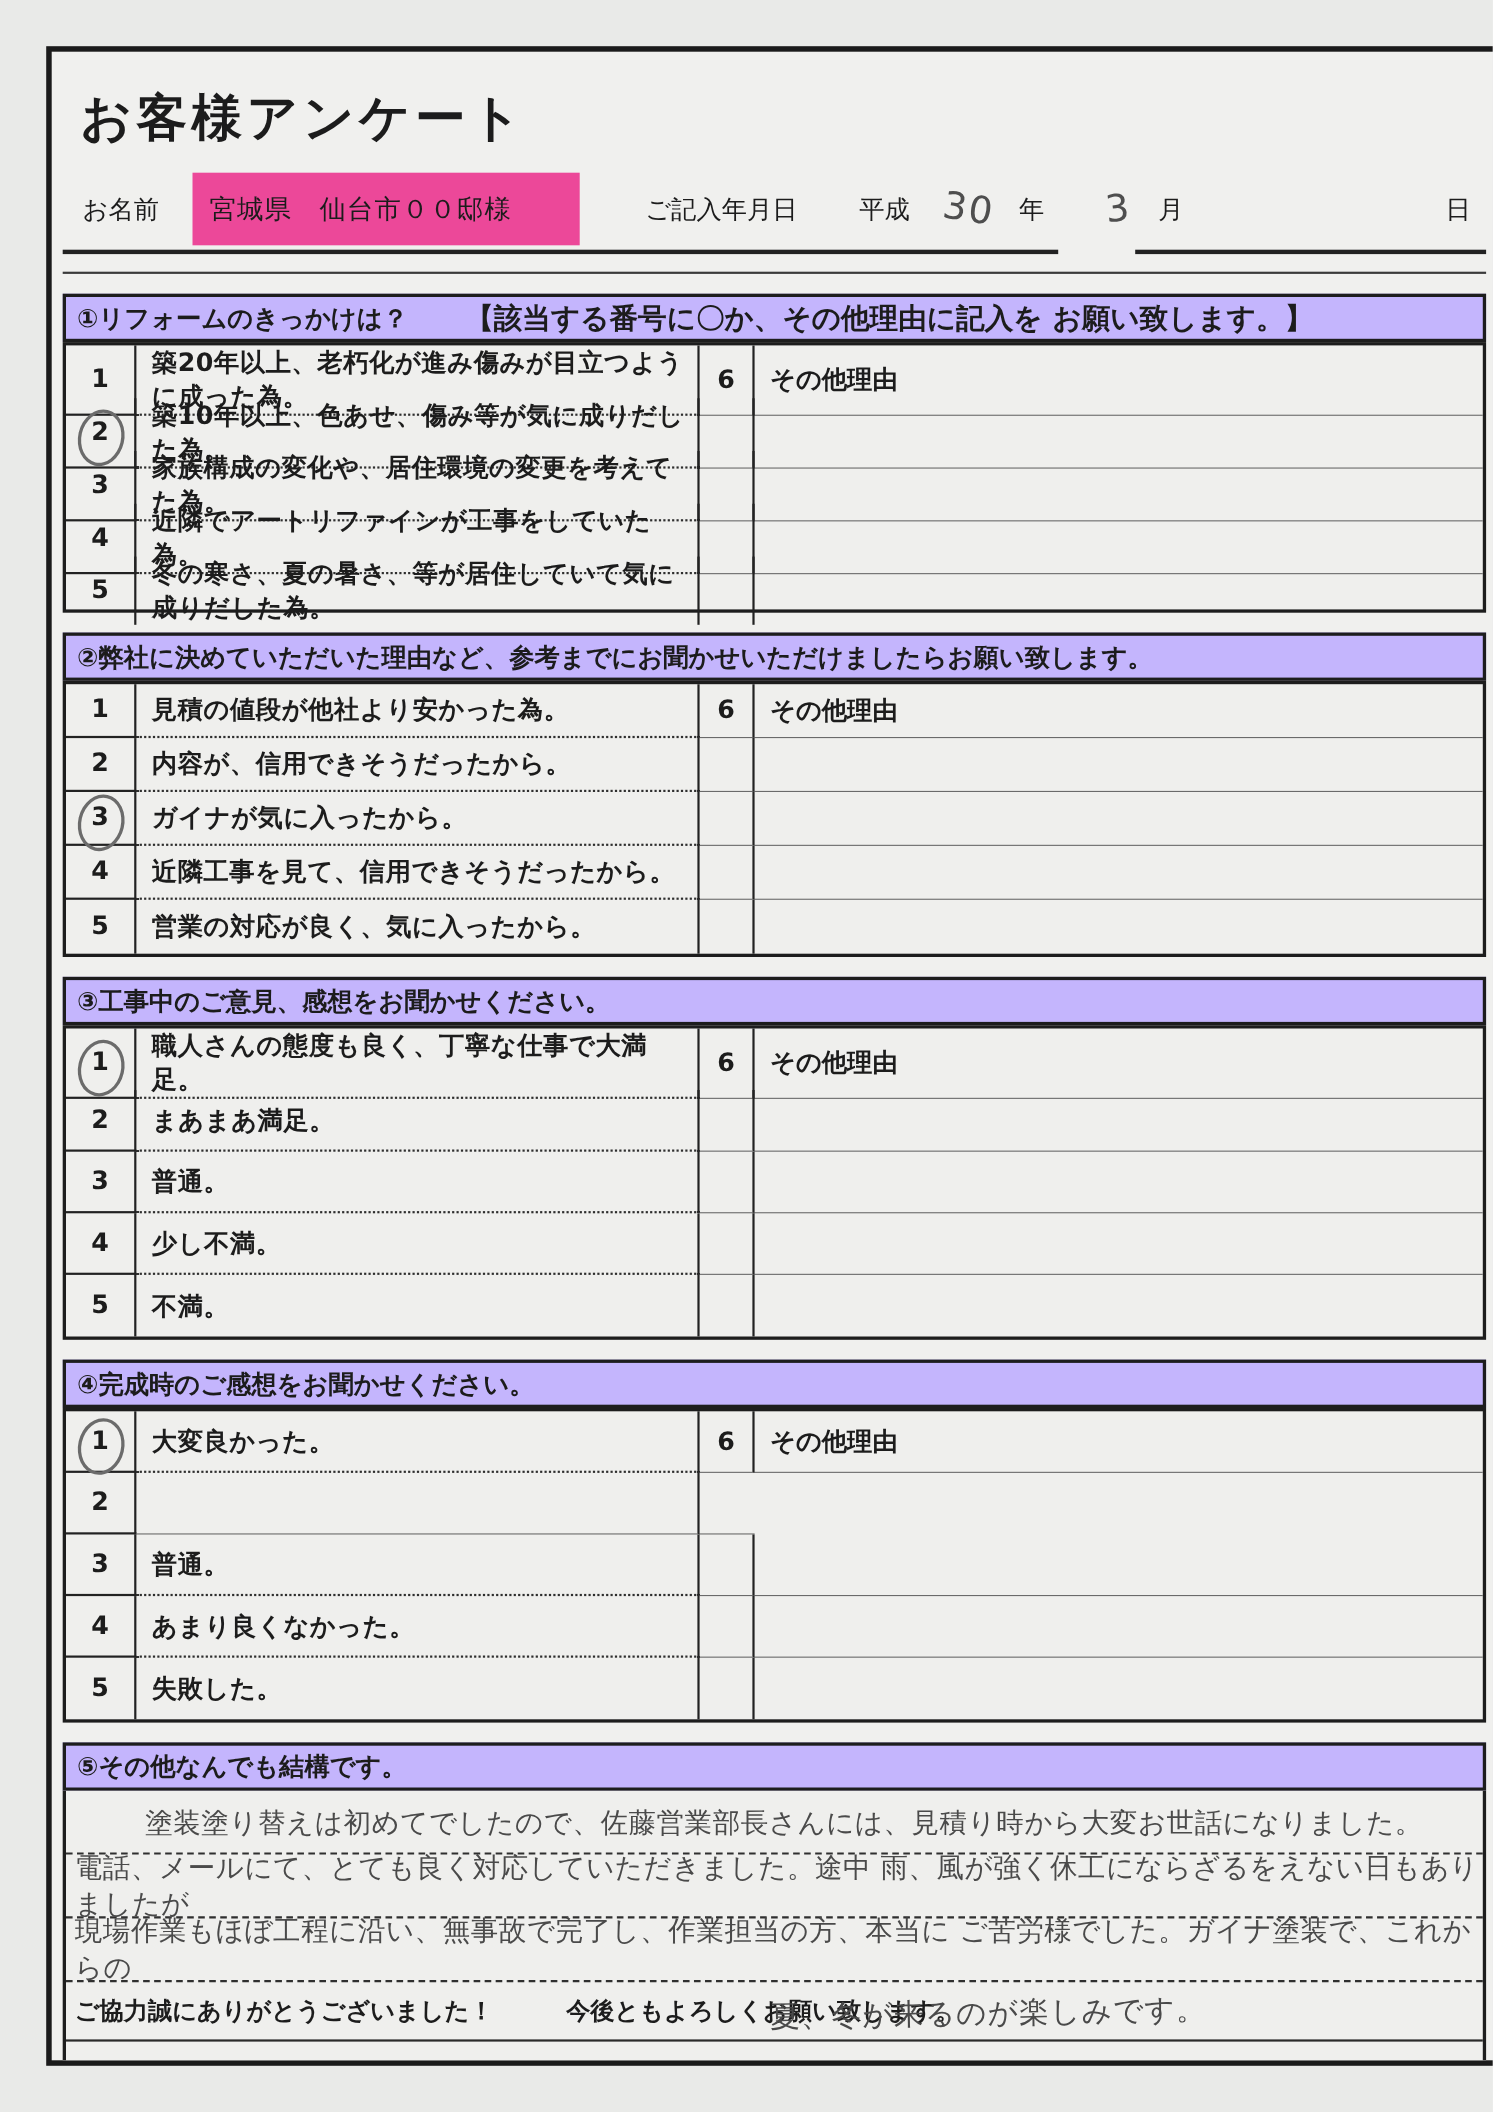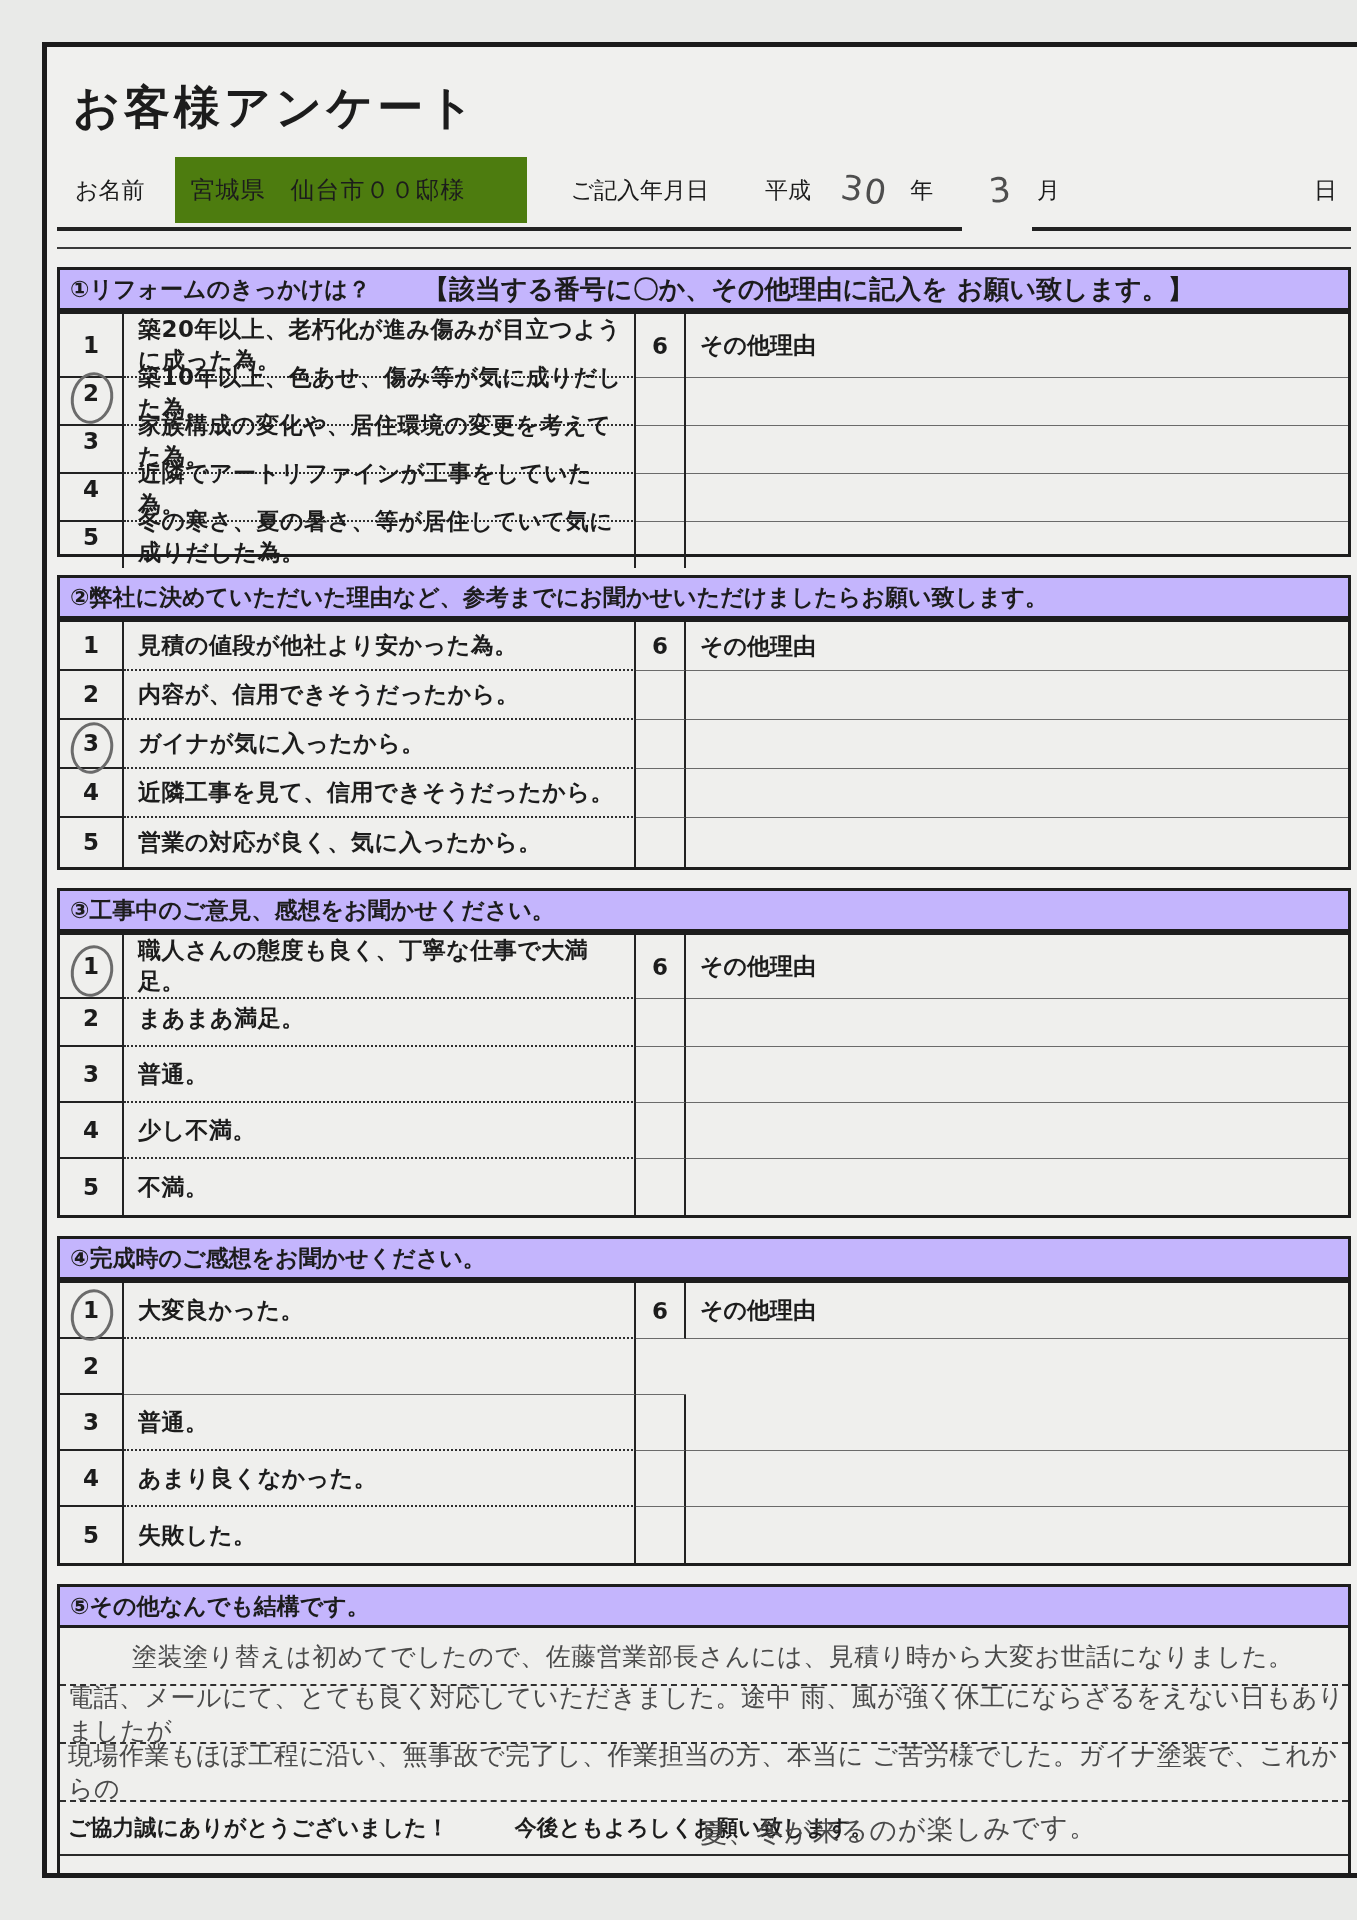--- a/index.html
+++ b/index.html
@@ -18,24 +18,24 @@
   .title{
     font-family:"DejaVu Serif","Liberation Serif",serif;
     font-size:46px;font-weight:bold;letter-spacing:4px;
     margin:30px 0 10px 16px;
   }
   
   .name-row{display:flex;align-items:center;height:66px;margin-top:18px}
   .lbl{font-weight:normal;font-size:23px;white-space:nowrap}
   .name-label{margin-left:18px}
   .name-box{
-    background:#4d7c0f;width:352px;height:66px;margin-left:30px;
+    background:#ec4899;width:352px;height:66px;margin-left:30px;
     display:flex;align-items:center;padding-left:16px;font-size:24px;letter-spacing:1px;
   }
-  .date-label{margin-left:44px}
+  .date-label{margin-left:60px}
   .era{margin-left:56px}
   .hw{color:#4e4e4e}
   .hw-year{font-size:34px;margin-left:30px;transform:rotate(9deg);letter-spacing:2px}
   .year-suffix{margin-left:22px}
   .hw-month{font-size:34px;margin-left:56px;transform:rotate(-6deg)}
   .month-suffix{margin-left:26px}
   .day-suffix{margin-left:auto;margin-right:14px}
   .uline{display:flex;margin-top:4px}
   .uline .seg{border-top:4px solid #222;height:4px}
   .uline .s1{width:905px}

